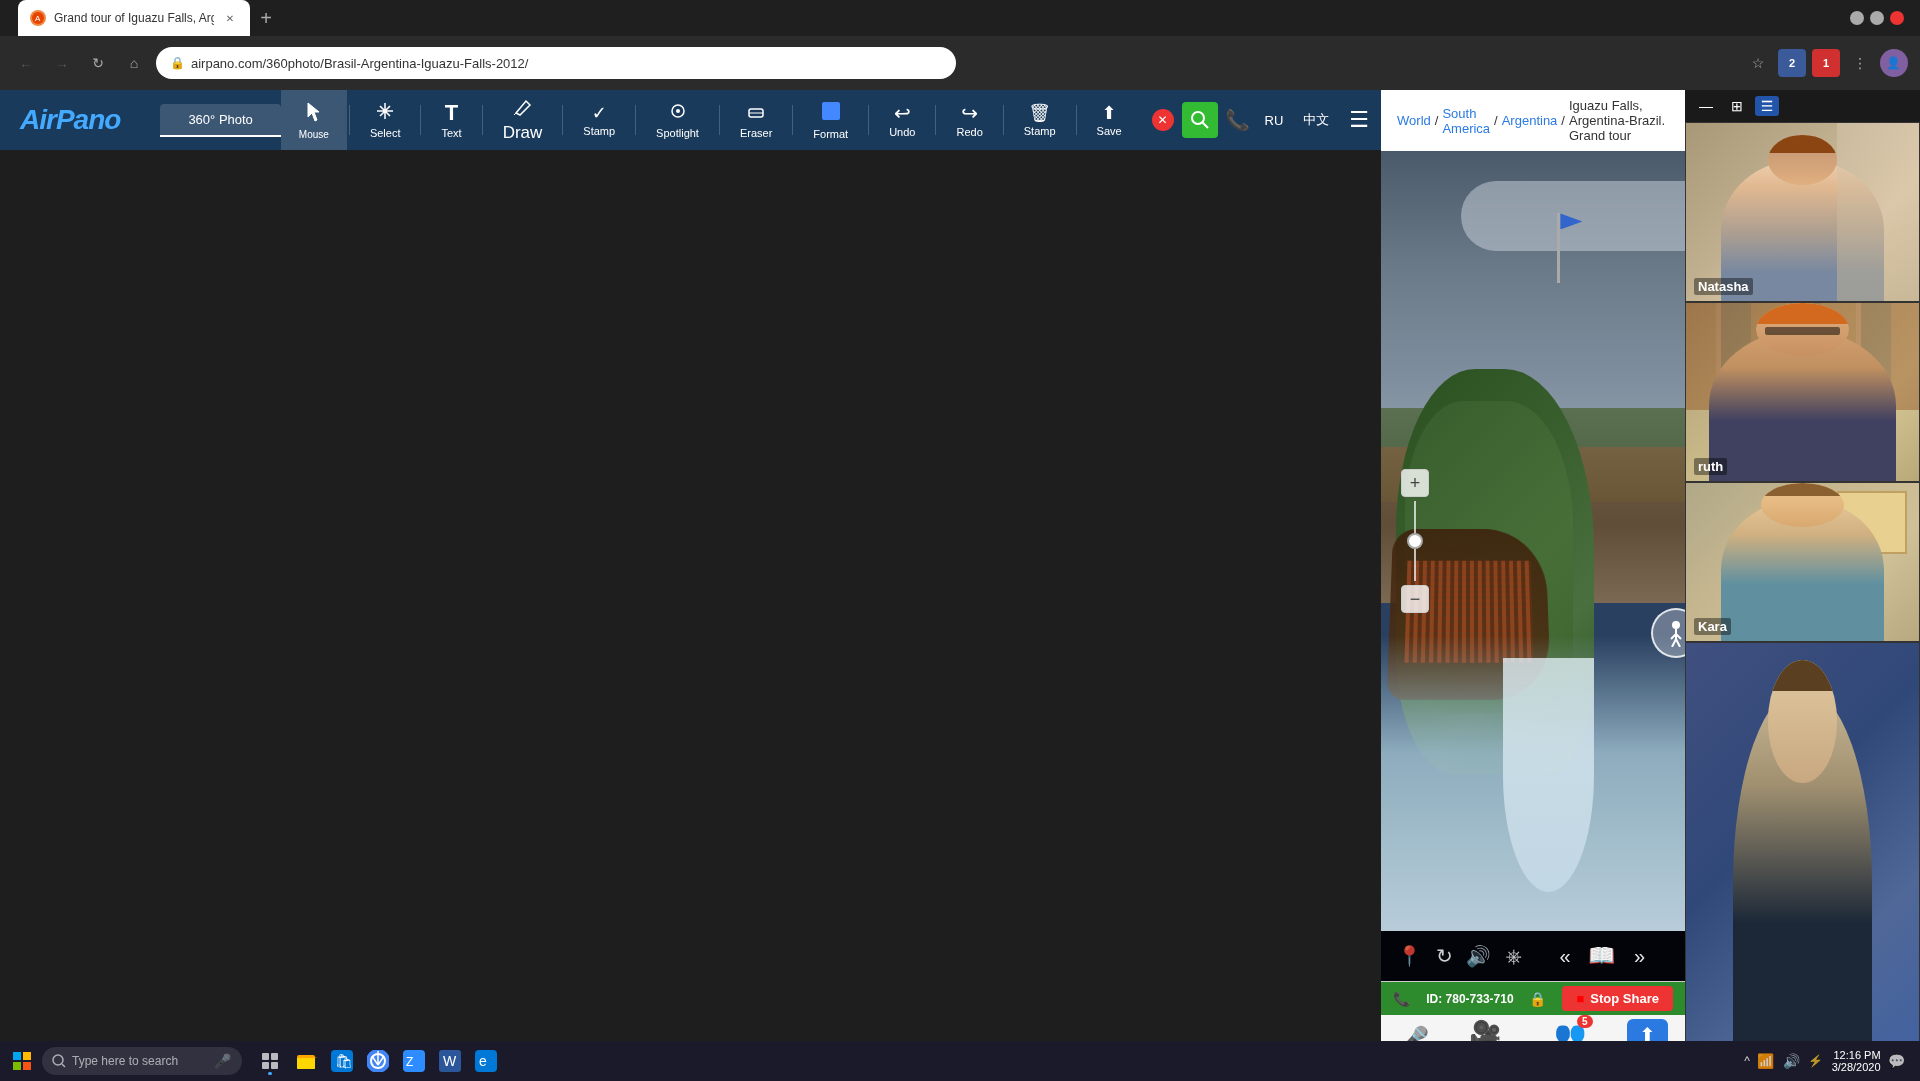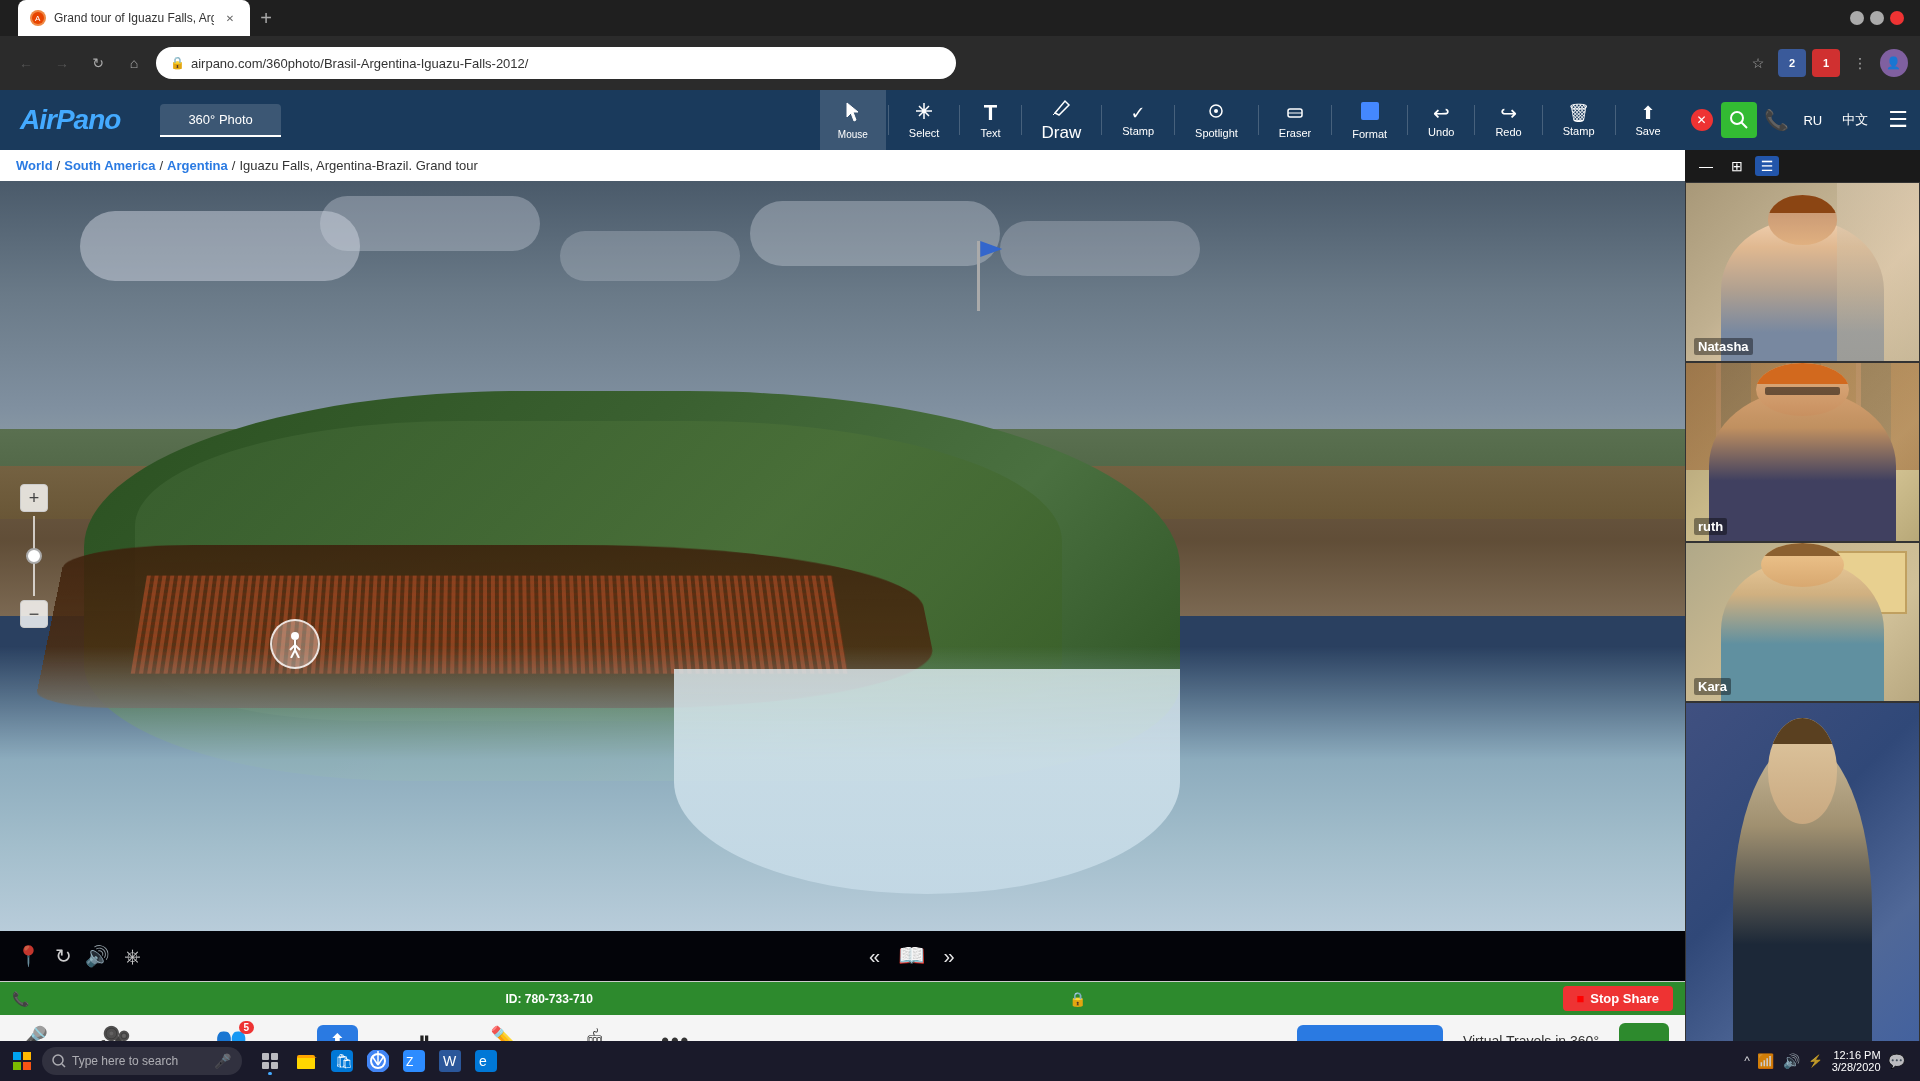--- a/index.html
+++ b/index.html
@@ -103,21 +103,21 @@
       display: flex; align-items: center; justify-content: center;
       color: #aaa;
       font-size: 14px;
       cursor: pointer;
     }
 
     
     .app-area {
       display: flex;
       height: calc(1081px - 90px);
-      flex-direction: column;
+      flex-direction: row;
     }
 
     
     .toolbar {
       background: #1a3a5c;
       height: 60px;
       display: flex;
       align-items: center;
       padding: 0 0;
       flex-shrink: 0;
@@ -235,21 +235,21 @@
 
     .breadcrumb {
       background: white;
       padding: 8px 16px;
       font-size: 13px;
       display: flex;
       align-items: center;
       gap: 4px;
       flex-shrink: 0;
     }
-    .breadcrumb a { color: #2a7ae2; text-decoration: none; cursor: pointer; font-weight: bold; }
+    .breadcrumb a { color: #2a7ae2; text-decoration: none; cursor: pointer; }
     .breadcrumb span { color: #333; }
     .breadcrumb-sep { color: #888; }
 
     .photo-container {
       flex: 1;
       position: relative;
       overflow: hidden;
       background: #2a4060;
     }
 

